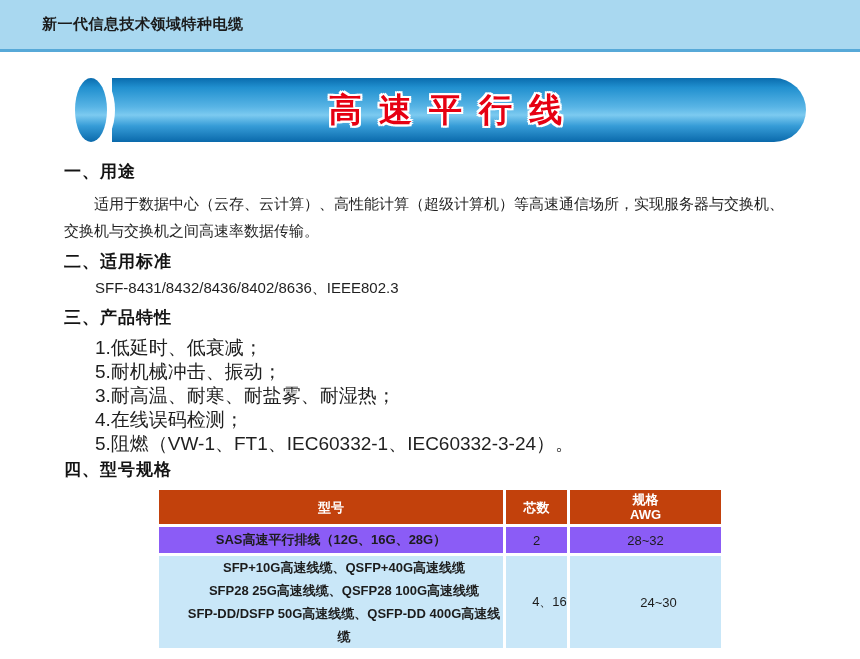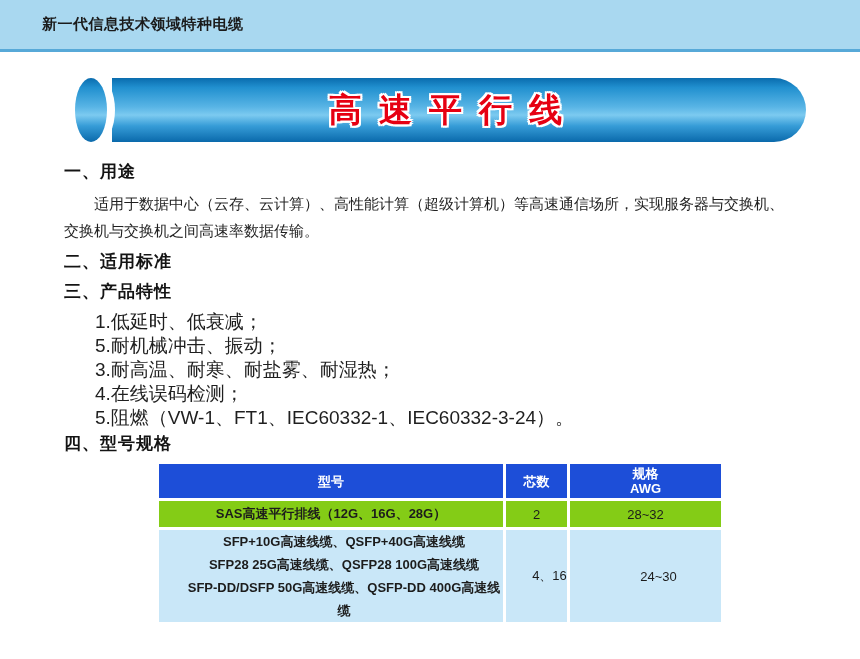--- a/index.html
+++ b/index.html
@@ -35,22 +35,22 @@
   .feature-list{margin-top:8px;padding-left:31px;}
   .feature-item{font-size:19px;line-height:24px;}
   
   .spec-table{
     margin:10px 0 0 95px;display:grid;
     grid-template-columns:344px 61px 151px;
     grid-template-rows:34px 26px 92px;
     gap:3px;background:#ffffff;
   }
   .cell{display:flex;align-items:center;justify-content:center;text-align:center;font-size:13px;}
-  .th{background:#1d4ed8;color:#ffffff;font-weight:bold;flex-direction:column;line-height:15px;}
-  .r-green{background:#84cc16;}
+  .th{background:#c2410c;color:#ffffff;font-weight:bold;flex-direction:column;line-height:15px;}
+  .r-green{background:#8b5cf6;}
   .r-blue{background:#c9e7f8;padding-left:26px;}
   .model{font-weight:bold;color:#1c1c1c;}
   .model-multi{flex-direction:column;justify-content:center;}
   .model-multi span{display:block;line-height:23px;}
   .num{color:#1c1c1c;}
 </style>
 </head>
 <body>
 
 <div class="topbar">
@@ -75,20 +75,21 @@
   </svg>
   <div class="banner-title">高 速 平 行 线</div>
 </div>
 
 <div class="content">
 
   <div class="sec-heading h1">一、用途</div>
   <div class="sec-body">适用于数据中心（云存、云计算）、高性能计算（超级计算机）等高速通信场所，实现服务器与交换机、交换机与交换机之间高速率数据传输。</div>
 
   <div class="sec-heading h2">二、适用标准</div>
+  <div class="sec-line">SFF-8431/8432/8436/8402/8636、IEEE802.3</div>
 
   <div class="sec-heading h3">三、产品特性</div>
   <div class="feature-list">
     <div class="feature-item">1.低延时、低衰减；</div>
     <div class="feature-item">5.耐机械冲击、振动；</div>
     <div class="feature-item">3.耐高温、耐寒、耐盐雾、耐湿热；</div>
     <div class="feature-item">4.在线误码检测；</div>
     <div class="feature-item">5.阻燃（VW-1、FT1、IEC60332-1、IEC60332-3-24）。</div>
   </div>
 

